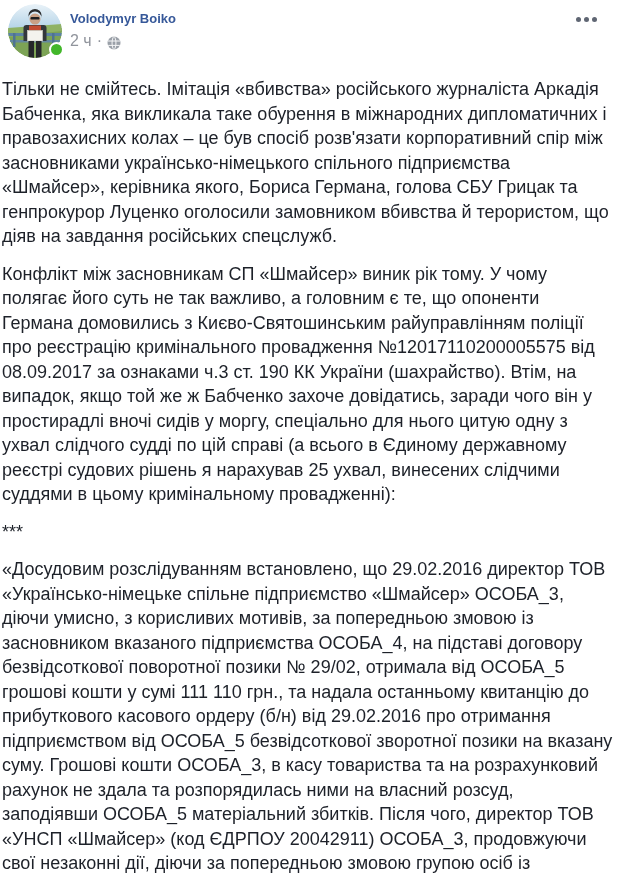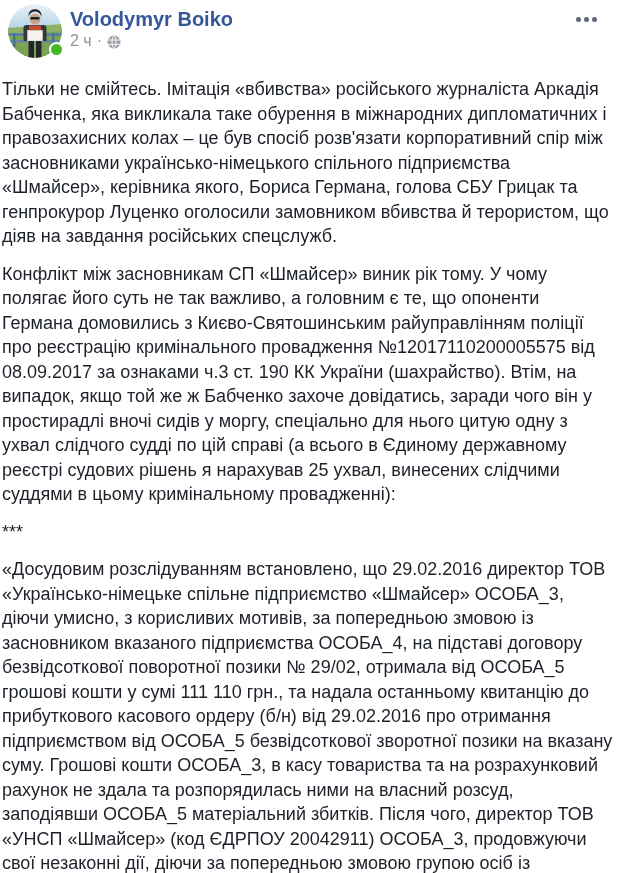--- a/index.html
+++ b/index.html
@@ -22,26 +22,26 @@
   .avatar {
     width: 54px; height: 54px; border-radius: 50%; overflow: hidden; display: block;
   }
   .online-dot {
     position: absolute; right: -2px; bottom: 1px;
     width: 15px; height: 15px; border-radius: 50%;
     background: #42b72a; border: 2px solid #ffffff;
   }
   .header-info { position: absolute; left: 70px; top: 8px; }
   .author-name {
-    font-size: 20px; font-weight: bold; color: #365899;
+    font-size: 13px; font-weight: bold; color: #365899;
     text-decoration: none; line-height: 22px; display: inline-block; cursor: pointer;
   }
   .meta-row {
     margin-top: 2px; font-size: 16px; color: #90949c;
-    display: flex; align-items: center; gap: 5px; cursor: pointer;
+    display: flex; align-items: flex-end; gap: 5px; cursor: pointer;
   }
   .meta-row .globe { display: inline-block; width: 14px; height: 14px; margin-top: 1px; }
   .more-button {
     position: absolute; right: 17px; top: 12px;
     width: 30px; height: 14px; display: flex; align-items: center; justify-content: center;
     gap: 3px; cursor: pointer; border: none; background: transparent;
   }
   .more-button i {
     width: 5px; height: 5px; border-radius: 50%; background: #5f6673; display: block;
   }

